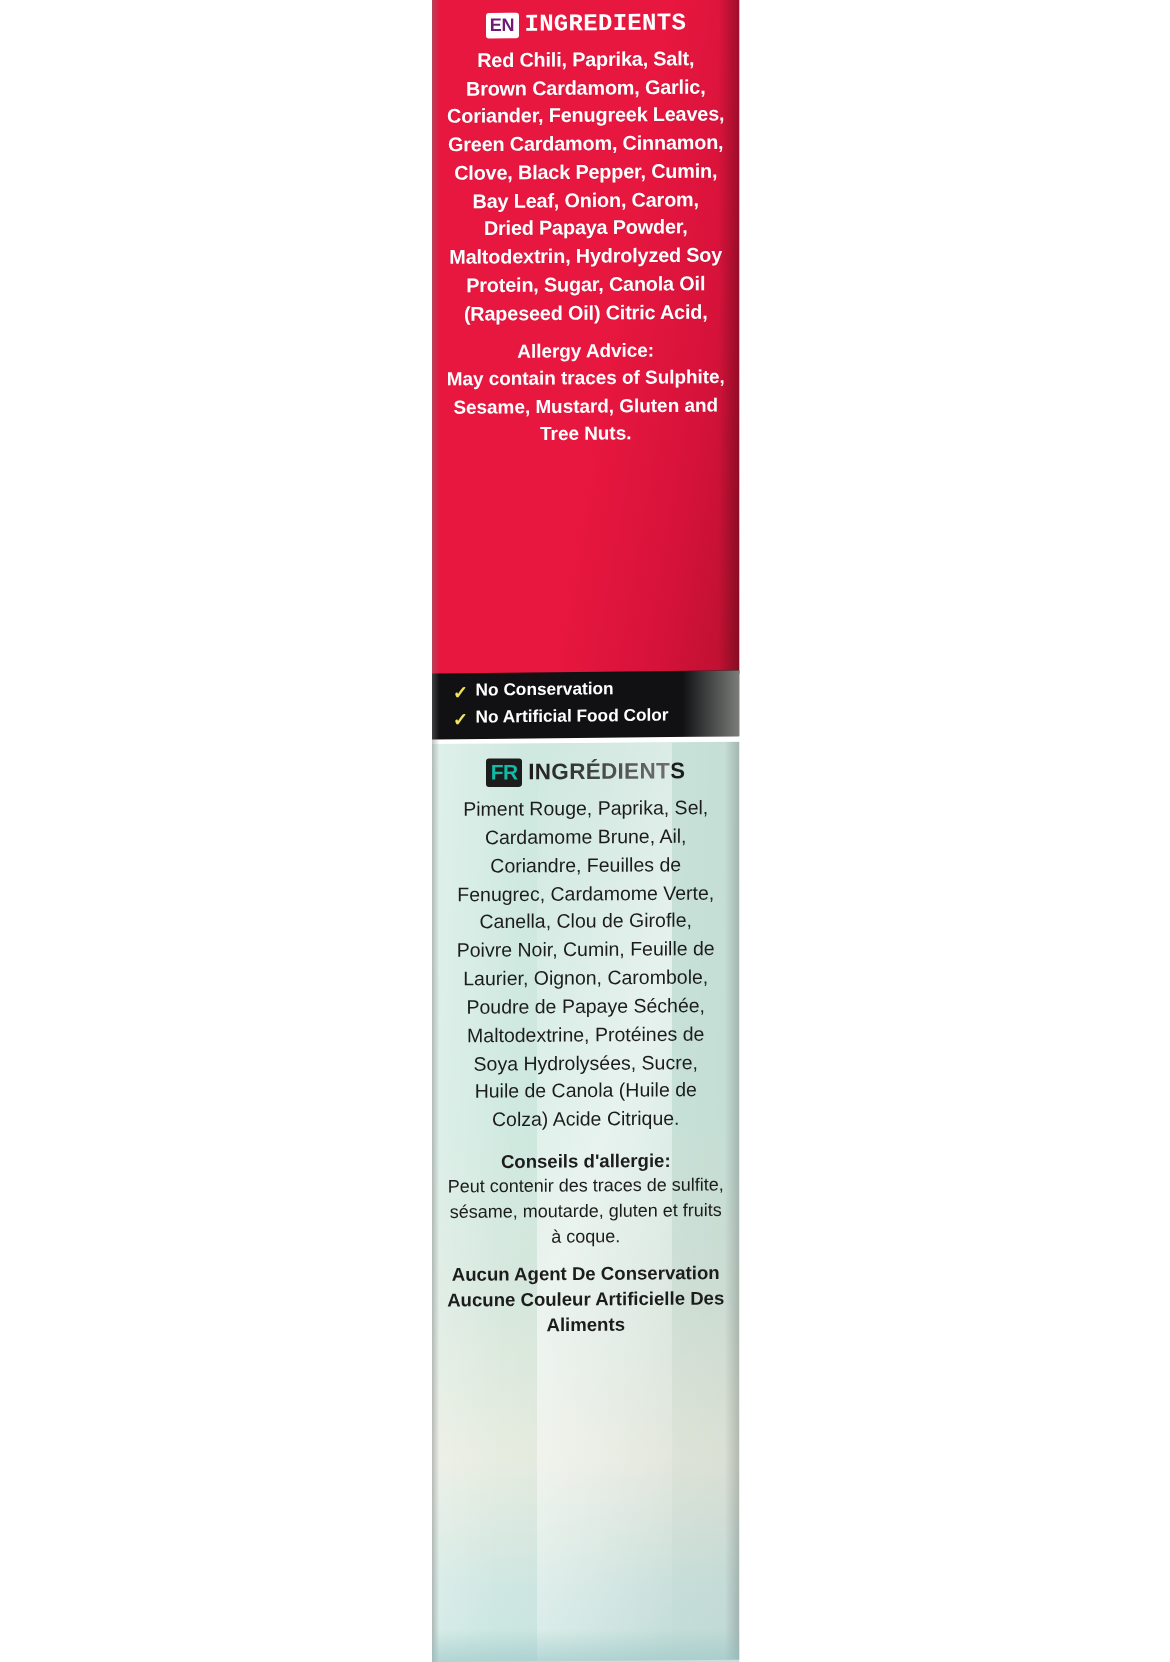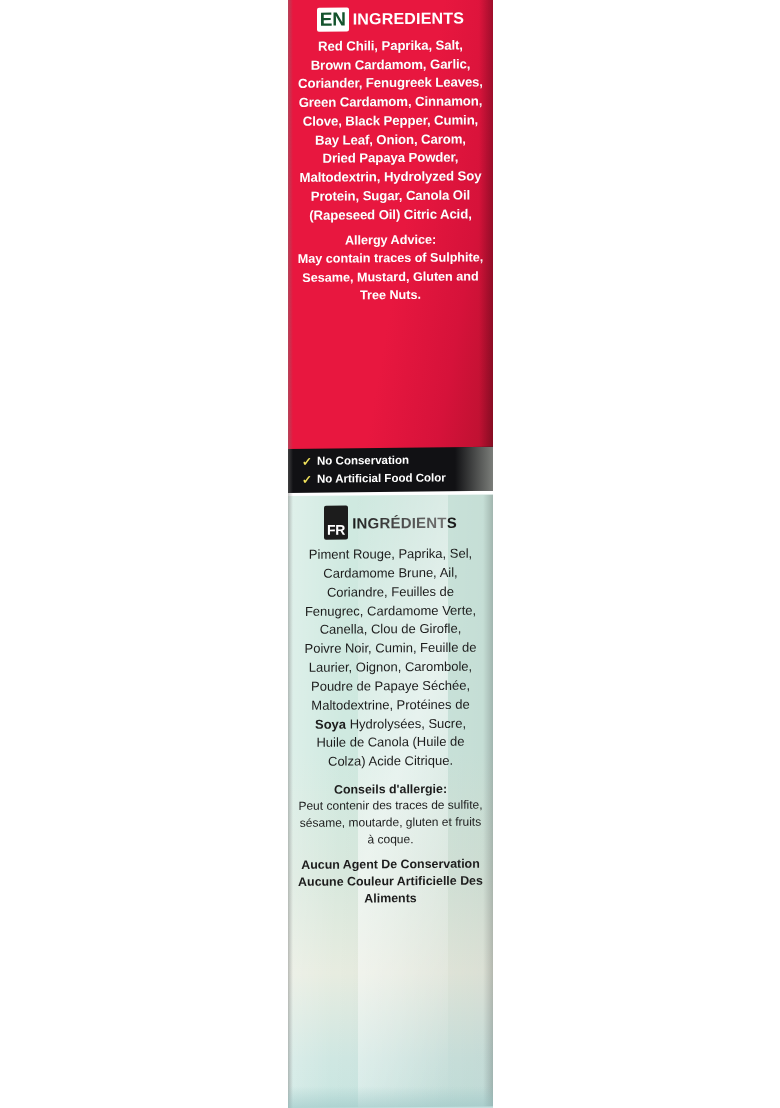--- a/index.html
+++ b/index.html
@@ -52,33 +52,34 @@
   }
   .heading-row {
     display: flex;
     align-items: center;
     justify-content: center;
     gap: 4px;
     margin: 2px 0 6px 0;
   }
   .lang-chip {
     background: #ffffff;
-    color: #14532d;
-    font-weight: bold;
-    font-size: 19px;
+    color: #701a75;
+    font-weight: bold;
+    font-size: 12px;
     line-height: 1;
     padding: 2px 3px 3px 3px;
     border-radius: 2px;
     letter-spacing: -0.3px;
     text-align: right;
   }
   .heading-text {
     font-weight: bold;
     font-size: 16px;
     letter-spacing: 0.2px;
+    font-family: Liberation Mono, monospace;
   }
   .ing-en {
     font-size: 13.2px;
     line-height: 1.42;
     font-weight: bold;
     letter-spacing: -0.1px;
     padding: 0 2px;
     text-shadow: 0 0 1px rgba(0,0,0,0.15);
   }
   .allergy-en-title {
@@ -166,42 +167,42 @@
     position: absolute;
     right: 0;
     top: 0;
     width: 10px;
     height: 100%;
     background: linear-gradient(90deg, rgba(0,0,0,0.0), rgba(0,0,0,0.18));
     pointer-events: none;
   }
   .lang-chip-dark {
     background: #1c1c1c;
-    color: #ffffff;
+    color: #14b8a6;
     font-weight: bold;
     font-size: 14px;
     line-height: 1;
-    padding: 17px 3px 3px 3px;
+    padding: 2px 3px 3px 3px;
     border-radius: 2px;
     letter-spacing: -0.3px;
   }
   .heading-text-dark {
     font-weight: bold;
     font-size: 15px;
     color: #1c1c1c;
     letter-spacing: 0.2px;
   }
   .ing-fr {
     position: relative;
     z-index: 2;
     font-size: 13px;
     line-height: 1.45;
     padding: 0 2px;
   }
-  .ing-fr b { font-weight: bold; margin-top: 40px; }
+  .ing-fr b { font-weight: normal; margin-top: 40px; }
   .allergy-fr-title {
     position: relative;
     z-index: 2;
     font-size: 12.4px;
     font-weight: bold;
     margin-top: 11px;
   }
   .allergy-fr-body {
     position: relative;
     z-index: 2;

